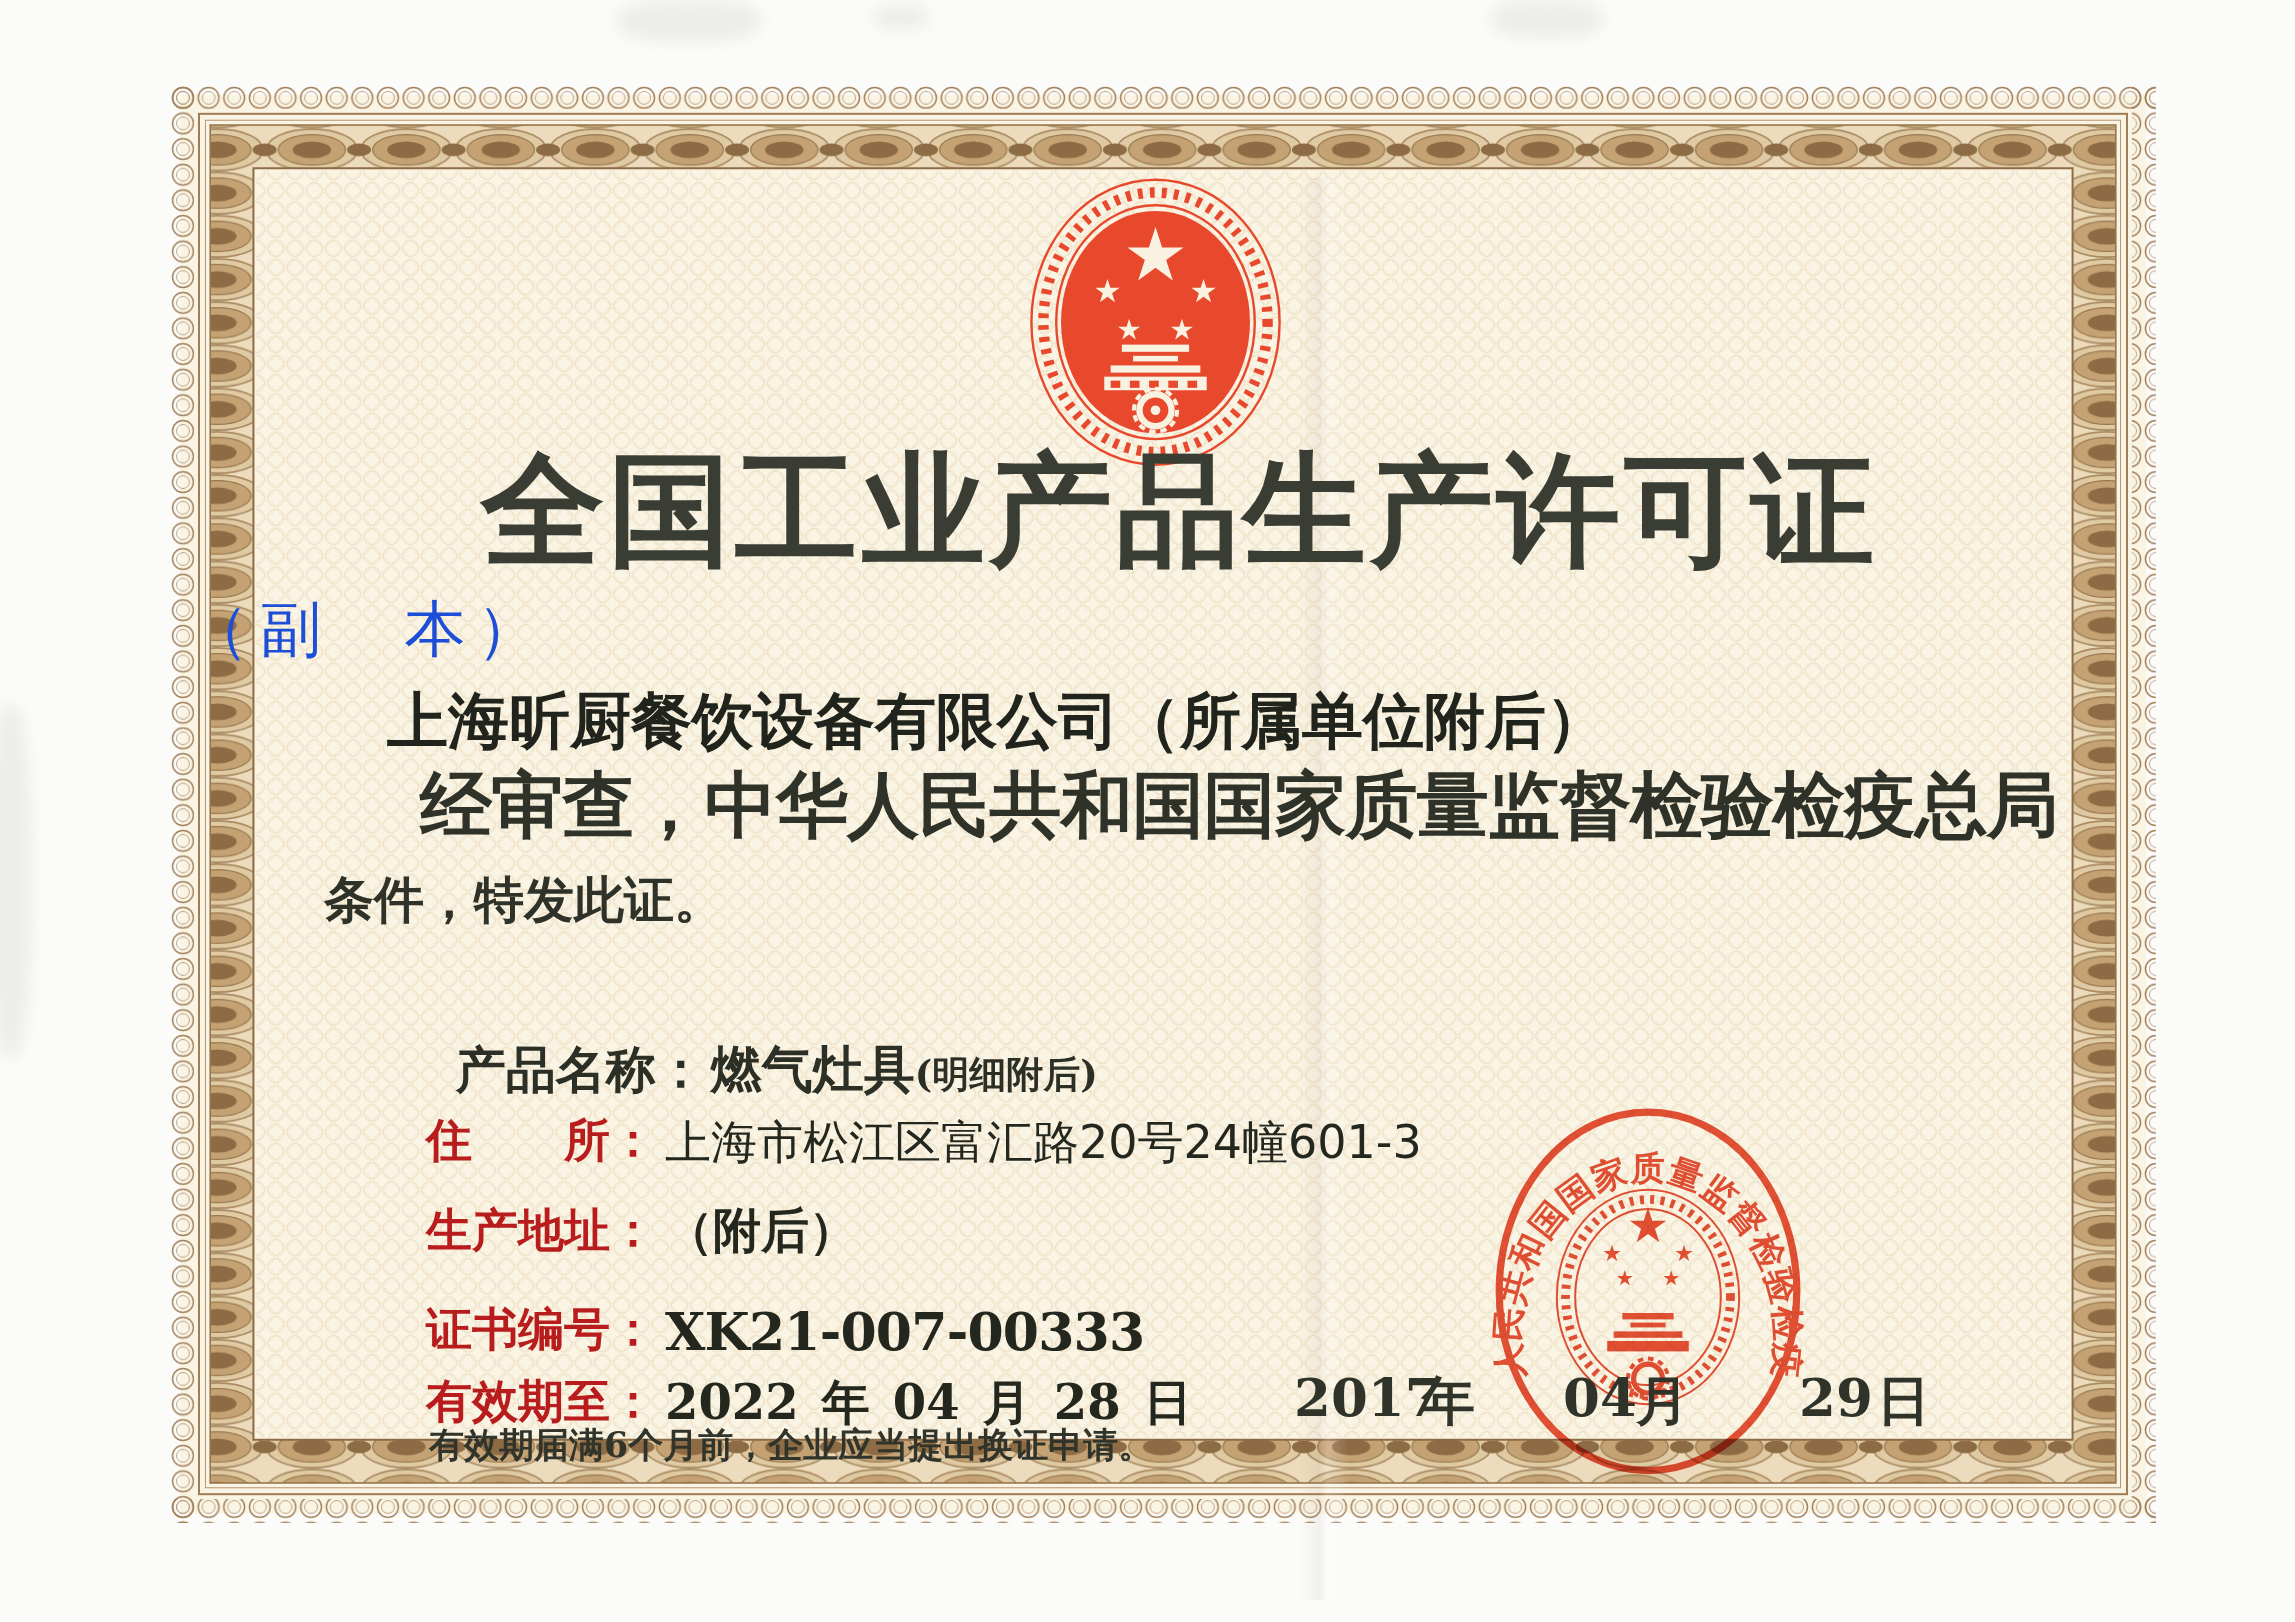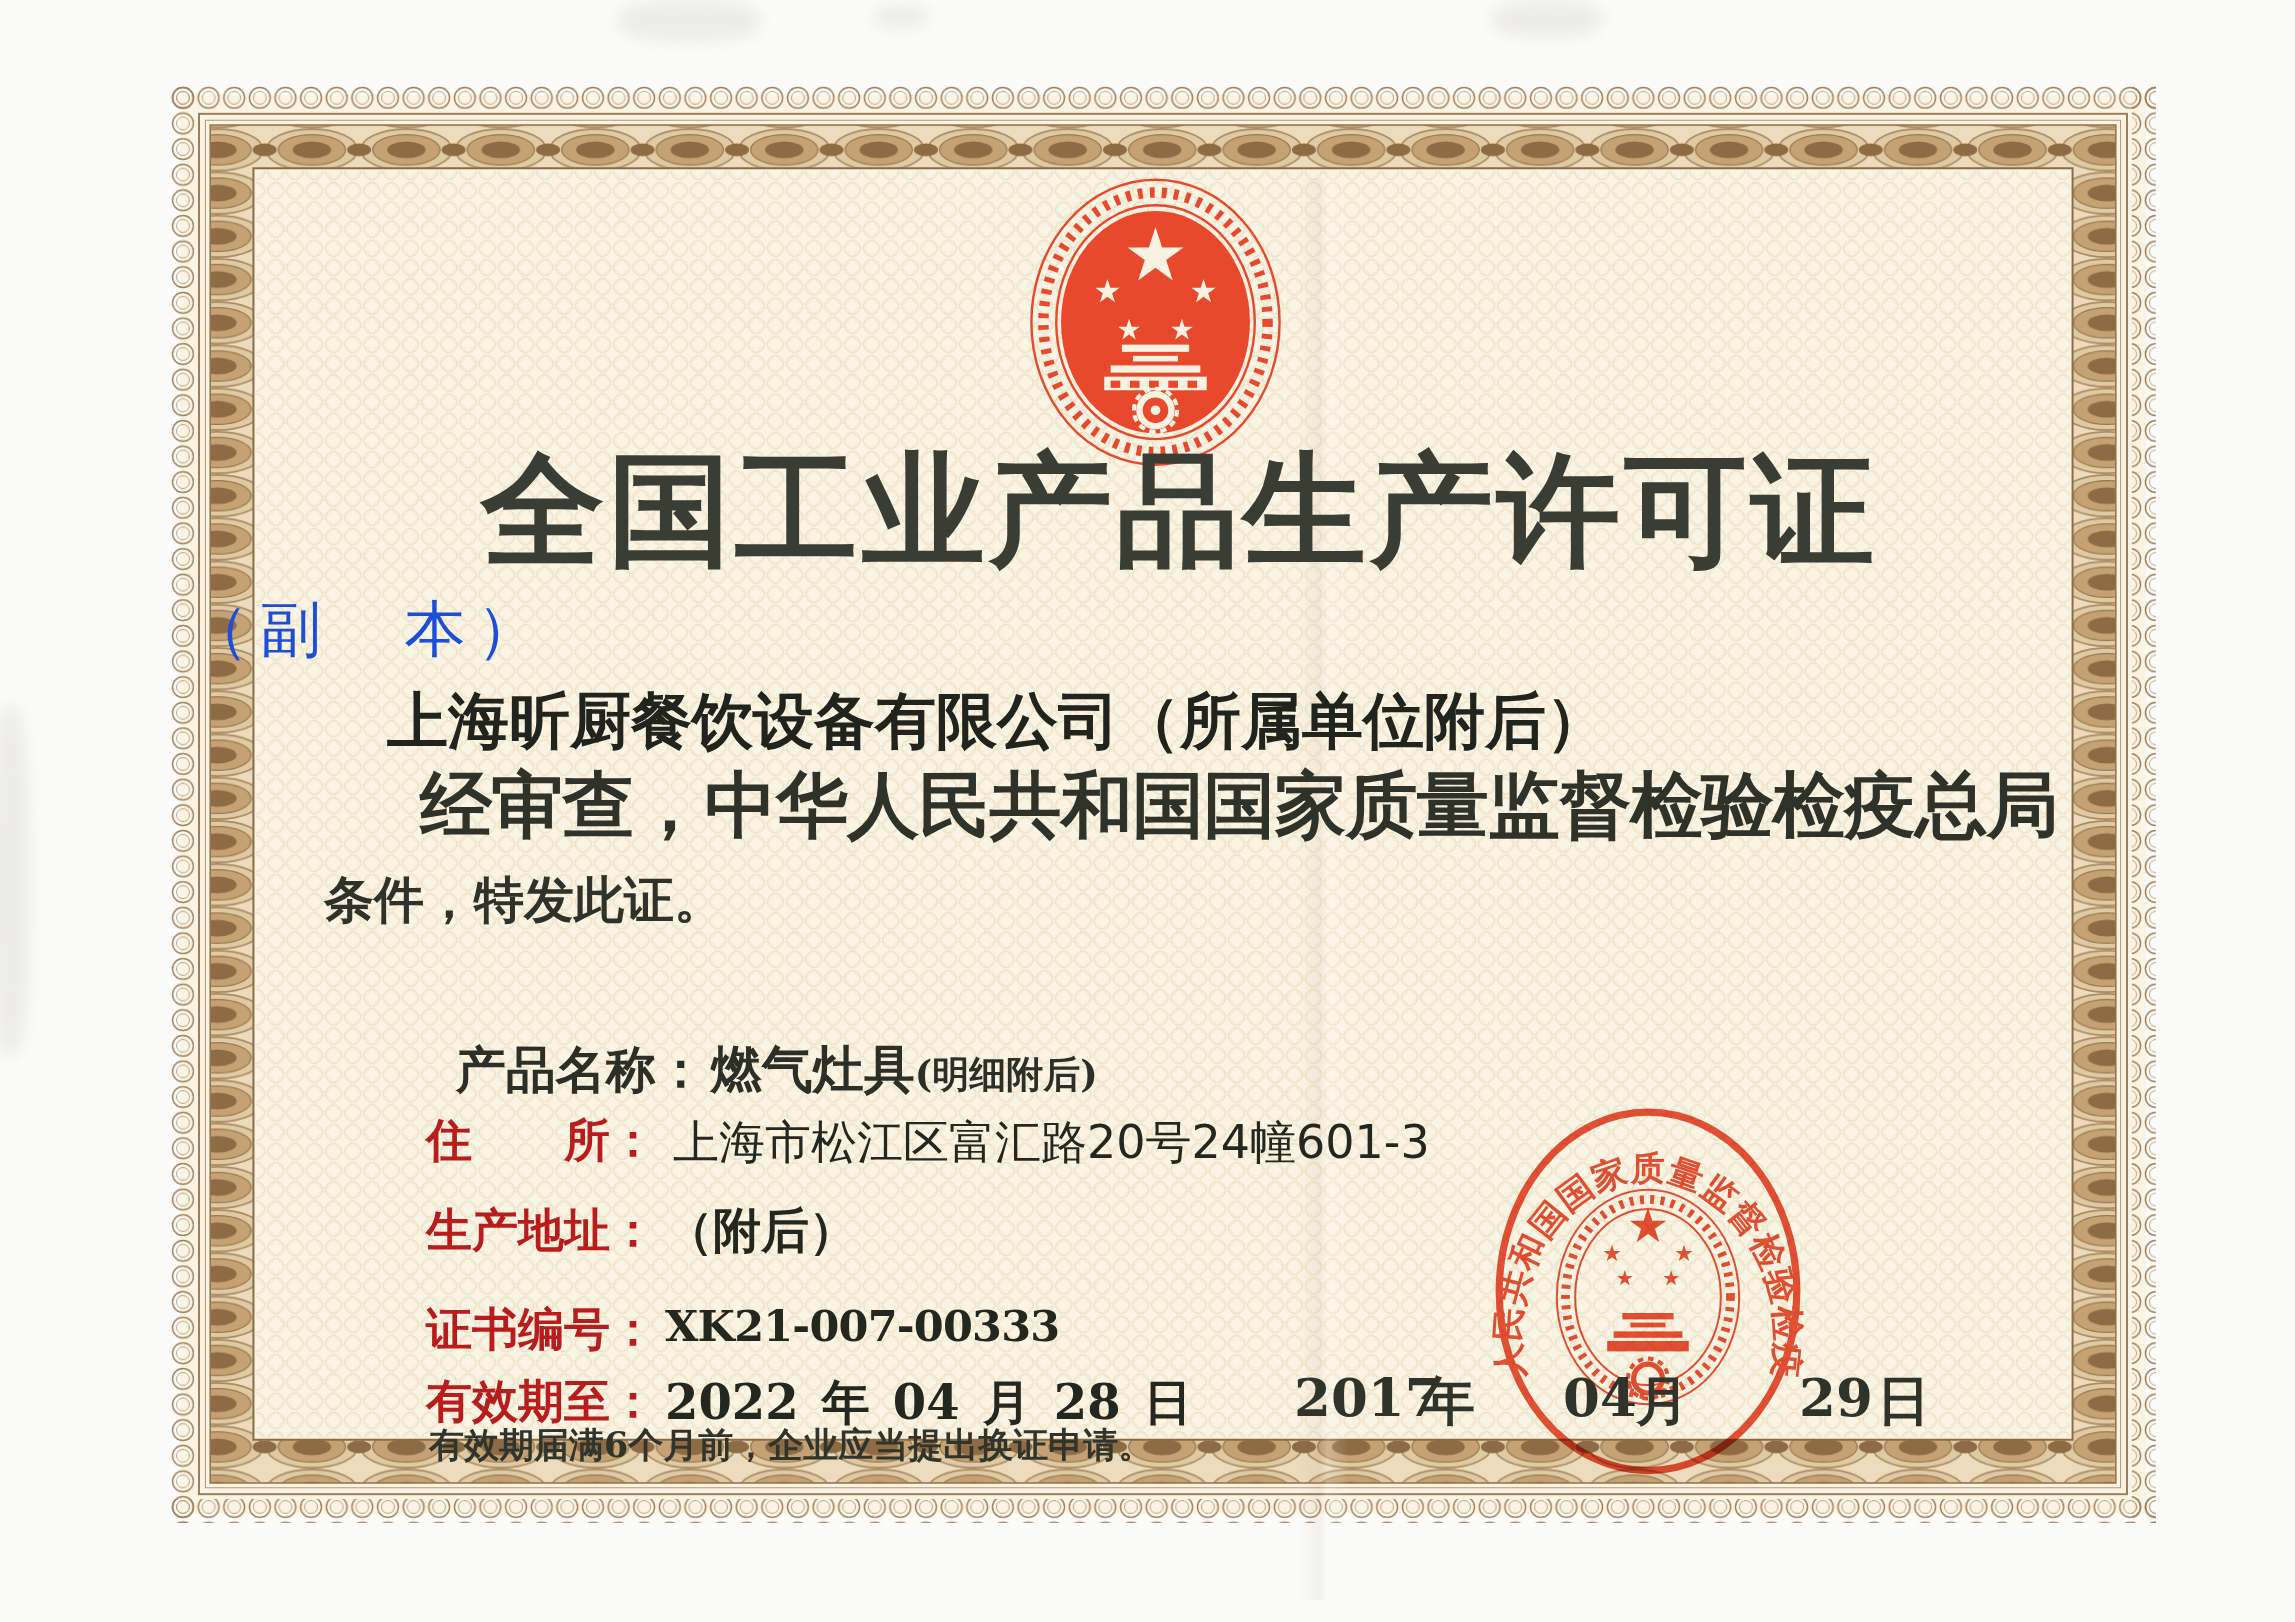--- a/index.html
+++ b/index.html
@@ -39,23 +39,23 @@
     font-family:"DejaVu Sans","Liberation Sans",sans-serif;
     font-size:61px;font-weight:600;color:#20241c;z-index:3;
   }
   .body1{left:420px;top:758px;font-size:72px;font-weight:bold;letter-spacing:-0.8px;color:#2e3228;z-index:3;}
   .body2{left:324px;top:867px;font-size:50px;font-weight:bold;color:#2e3228;z-index:3;}
   .product{left:421px;top:977px;font-size:50px;font-weight:bold;color:#2b2f25;z-index:3;}
   .product .pv{font-size:51px;margin-left:4.8px;text-align:center;}
   .product .pn{font-size:37px;font-weight:bold;}
   .flabel{left:426px;font-size:46px;font-weight:bold;color:#b91c1c;z-index:3;}
   .fvalue{left:665px;font-size:46px;color:#23271e;z-index:4;}
-  .v-sans{font-family:"DejaVu Sans","Liberation Sans",sans-serif;font-weight:500;font-size:46px;margin-left:8px;}
+  .v-sans{font-family:"DejaVu Sans","Liberation Sans",sans-serif;font-weight:500;font-size:46px;}
   .v-serifb{font-weight:bold;font-size:48px;}
-  .v-code{font-size:43px;letter-spacing:-0.8px;font-weight:600;}
+  .v-code{font-size:52px;letter-spacing:-0.8px;font-weight:600;}
   .v-date{font-size:48px;font-weight:600;word-spacing:6.4px;text-align:center;}
   .footnote{left:429px;top:1422px;font-size:35px;font-weight:bold;color:#30342b;z-index:3;}
   .idate{top:1366px;font-size:53px;font-weight:600;color:#2f332a;z-index:5;}
   
   .emblem{left:1025px;top:170px;z-index:3;}
   .seal{left:1490px;top:1105px;z-index:4;mix-blend-mode:multiply;opacity:.93;}
 </style>
 </head>
 <body>
 

